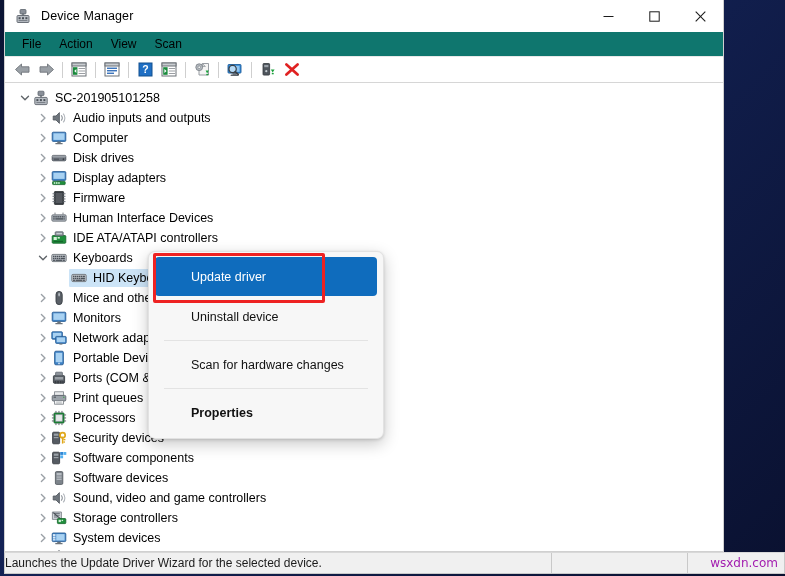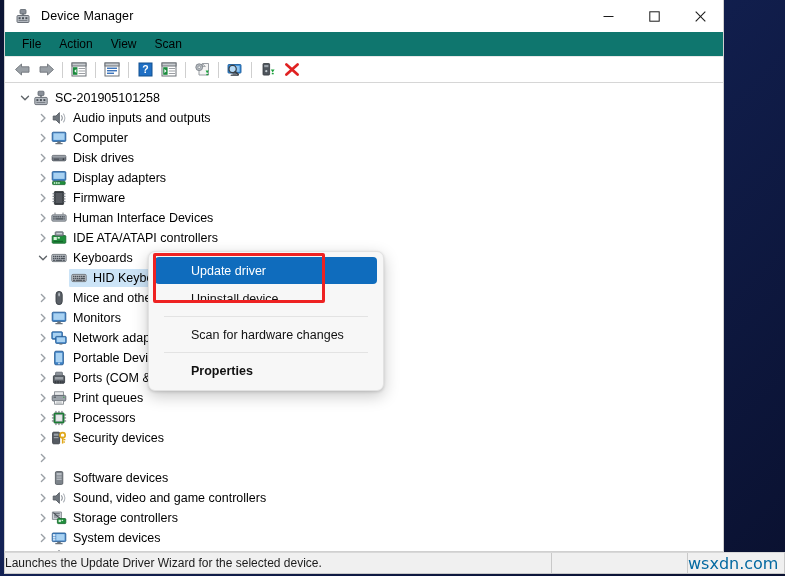--- a/index.html
+++ b/index.html
@@ -193,41 +193,41 @@
   .sb-sep {
     width: 1px;
     height: 20px;
     background: #c9c9c9;
   }
   #sb-pane2 { width: 135px; }
   #sb-pane3 {
     width: 90px;
     text-align: right;
     padding-right: 6px;
-    font-size: 16px;
-    color: #0369a1;
+    font-size: 12px;
+    color: #a21caf;
     font-family: "DejaVu Sans", sans-serif;
   }
 
   
   #ctxmenu {
     position: absolute;
     left: 148px;
     top: 251px;
     width: 236px;
     background: #f7f7f7;
     border: 1px solid #e2e2e2;
     border-radius: 7px;
     box-shadow: 0 5px 16px rgba(0,0,0,.22), 0 1px 3px rgba(0,0,0,.14);
     padding: 4px 3px 5px 3px;
     box-sizing: border-box;
     z-index: 40;
   }
   .ctx-item {
-    height: 27px;
+    height: 39px;
     display: flex;
     align-items: center;
     padding-left: 36px;
     font-size: 12.5px;
     color: #111;
     border-radius: 4px;
     cursor: default;
     margin: 1px 3px;
   }
   .ctx-item.hl {
@@ -811,20 +811,33 @@
             <span class="tlabel">Security devices</span>
           </span>
         </div>
         <div class="tree-row">
           <div style="width: 30px; flex: 0 0 auto;"></div>
           <div class="tw">
             <svg width="10" height="10" viewBox="0 0 10 10">
               <path d="M3.4 1.5 L7 5 L3.4 8.5" fill="none" stroke="#9aa0a6" stroke-width="1.35" stroke-linecap="round" stroke-linejoin="round"></path>
             </svg>
           </div>
+          <span class="sel-wrap">
+            <span style="display: inline-flex;">
+              <svg class="ticon" width="16" height="16" viewBox="0 0 16 16">
+                <rect x="1.6" y="2.2" width="7" height="11.6" rx="1" fill="#555b62" stroke="#33383d" stroke-width="0.85"></rect>
+                <rect x="2.8" y="3.6" width="4.6" height="2.2" fill="#9aa0a6"></rect>
+                <rect x="2.8" y="7" width="4.6" height="1.2" fill="#9aa0a6"></rect>
+                <rect x="9.2" y="2" width="2.9" height="2.9" fill="#2f86d4"></rect>
+                <rect x="12.4" y="2" width="2.9" height="2.9" fill="#54b0ef"></rect>
+                <rect x="9.2" y="5.4" width="2.9" height="2.9" fill="#54b0ef"></rect>
+              </svg>
+            </span>
+            <span class="tlabel">Software components</span>
+          </span>
         </div>
         <div class="tree-row">
           <div style="width: 30px; flex: 0 0 auto;"></div>
           <div class="tw">
             <svg width="10" height="10" viewBox="0 0 10 10">
               <path d="M3.4 1.5 L7 5 L3.4 8.5" fill="none" stroke="#9aa0a6" stroke-width="1.35" stroke-linecap="round" stroke-linejoin="round"></path>
             </svg>
           </div>
           <span class="sel-wrap">
             <span style="display: inline-flex;">

